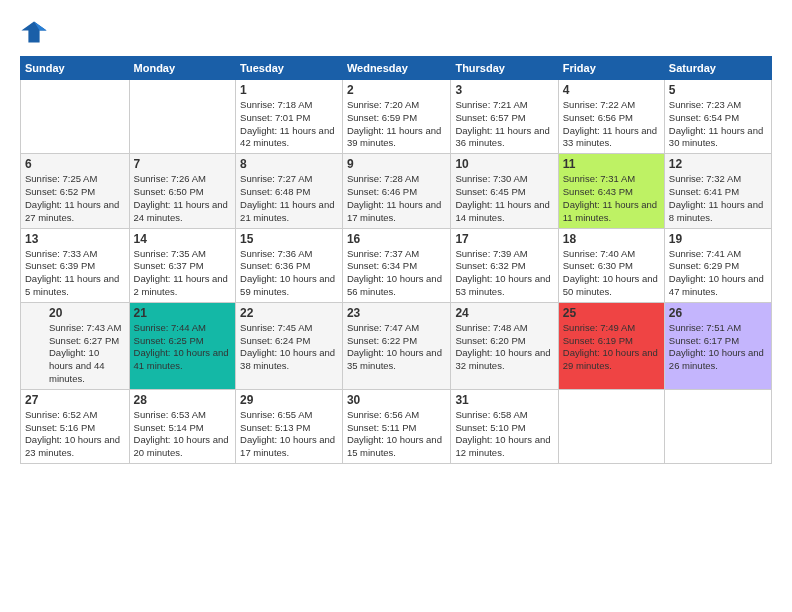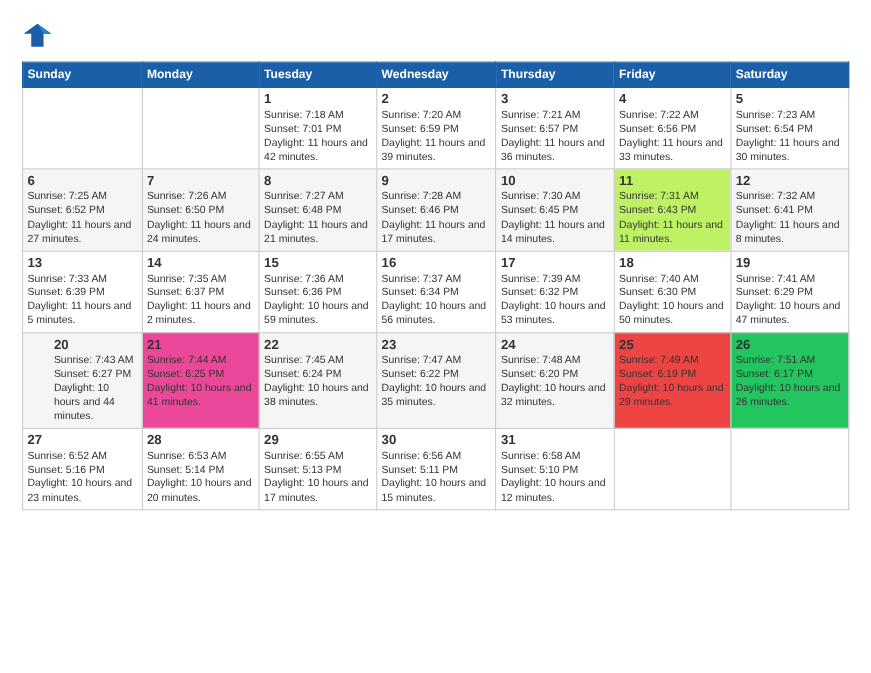--- a/index.html
+++ b/index.html
@@ -281,21 +281,21 @@
         </tr>
         <tr style="background: rgb(245, 245, 245);">
           <td style="background: rgb(245, 245, 245); padding-left: 28px;">
         <span class="day-number">20</span>
         <div class="day-info">
           Sunrise: 7:43 AM<br>
           Sunset: 6:27 PM<br>
           Daylight: 10 hours and 44 minutes.
         </div>
       </td>
-          <td style="background: #ec4899;">
+          <td style="background: #14b8a6;">
         <span class="day-number">21</span>
         <div class="day-info">
           Sunrise: 7:44 AM<br>
           Sunset: 6:25 PM<br>
           Daylight: 10 hours and 41 minutes.
         </div>
       </td>
           <td style="background: rgb(245, 245, 245);">
         <span class="day-number">22</span>
         <div class="day-info">
@@ -321,21 +321,21 @@
         </div>
       </td>
           <td style="background: #ef4444;">
         <span class="day-number">25</span>
         <div class="day-info">
           Sunrise: 7:49 AM<br>
           Sunset: 6:19 PM<br>
           Daylight: 10 hours and 29 minutes.
         </div>
       </td>
-          <td style="background: #22c55e;">
+          <td style="background: #c4b5fd;">
         <span class="day-number">26</span>
         <div class="day-info">
           Sunrise: 7:51 AM<br>
           Sunset: 6:17 PM<br>
           Daylight: 10 hours and 26 minutes.
         </div>
       </td>
         </tr>
         <tr>
           <td>

